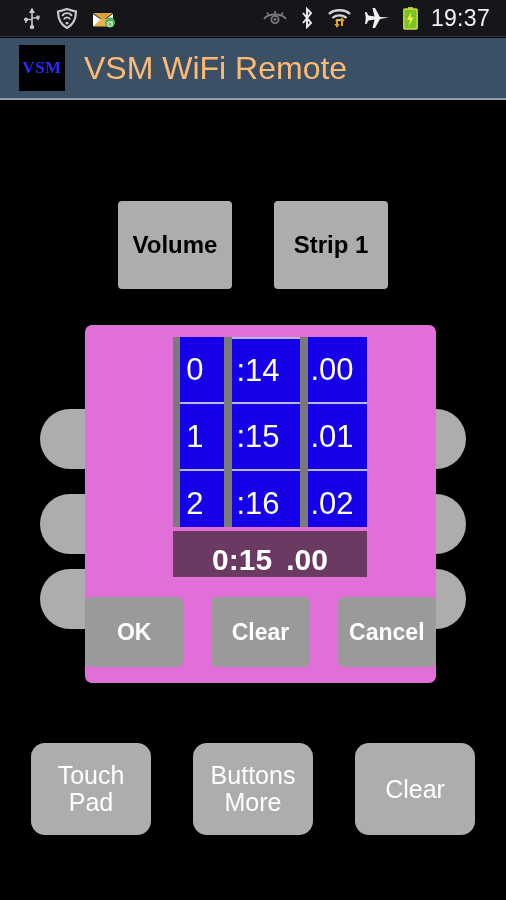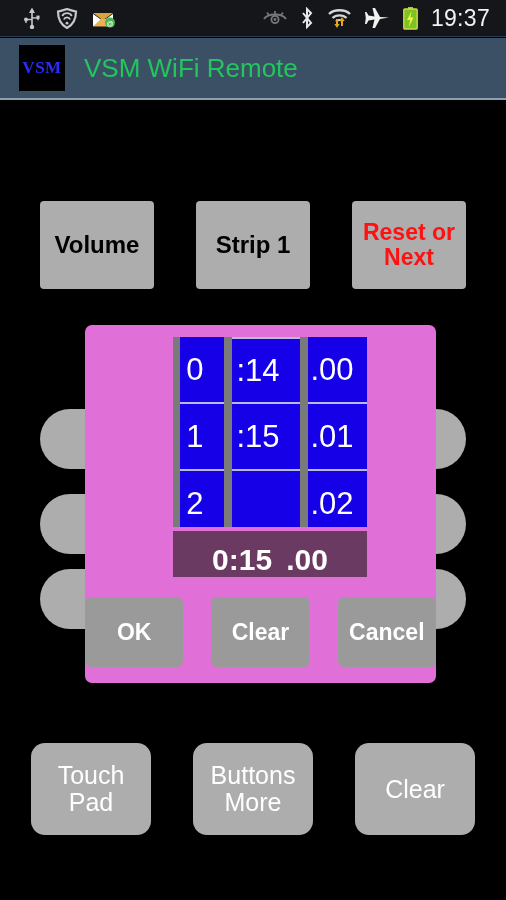--- a/index.html
+++ b/index.html
@@ -38,21 +38,21 @@
   .app-logo {
     width: 46px; height: 46px; margin-left: 19px;
     background: #000000;
     display: flex; align-items: center; justify-content: center;
   }
   .app-logo span {
     color: #2b2bff; font-family: "Liberation Serif", serif;
     font-weight: bold; font-size: 17px; letter-spacing: .5px;
   }
   .app-title {
-    color: #22c55e; font-size: 26px; margin-left: 19px;
+    color: #fdba74; font-size: 32px; margin-left: 19px;
     font-family: "Liberation Sans", sans-serif;
   }
 
   
   .body-area { position: absolute; top: 103px; left: 0; width: 506px; height: 797px; background: #000; }
 
   .watermark {
     position: absolute; top: 284px; left: 0; width: 506px;
     text-align: center; color: #2b5fd9;
     font-family: "Liberation Serif", serif; font-weight: bold;
@@ -212,26 +212,20 @@
 
     <div class="watermark">VSM</div>
 
     <div class="btn-row row-top">
       <div class="pill top">
         <span>Volume</span>
       </div>
       <div class="pill top">
         <span>Strip 1</span>
       </div>
-      <div class="pill top alert">
-        <div>
-          <div>Reset or</div>
-          <div>Next</div>
-        </div>
-      </div>
     </div>
 
     <div class="btn-row row-m1">
       <div class="pill mid"></div>
       <div class="pill mid"></div>
       <div class="pill mid"></div>
     </div>
     <div class="btn-row row-m2">
       <div class="pill mid"></div>
       <div class="pill mid"></div>
@@ -269,20 +263,21 @@
       <div class="pickbar-left"></div>
       <div class="pwheel wheel-a">
         <div class="pcell first">0</div>
         <div class="pcell">1</div>
         <div class="pcell">2</div>
       </div>
       <div class="pickbar-mid"></div>
       <div class="pwheel wheel-b">
         <div class="pcell first">:14</div>
         <div class="pcell">:15</div>
+        <div class="pcell">:16</div>
       </div>
       <div class="pickbar-mid"></div>
       <div class="pwheel wheel-c">
         <div class="pcell first">.00</div>
         <div class="pcell">.01</div>
         <div class="pcell">.02</div>
       </div>
     </div>
 
     <div class="readout">

